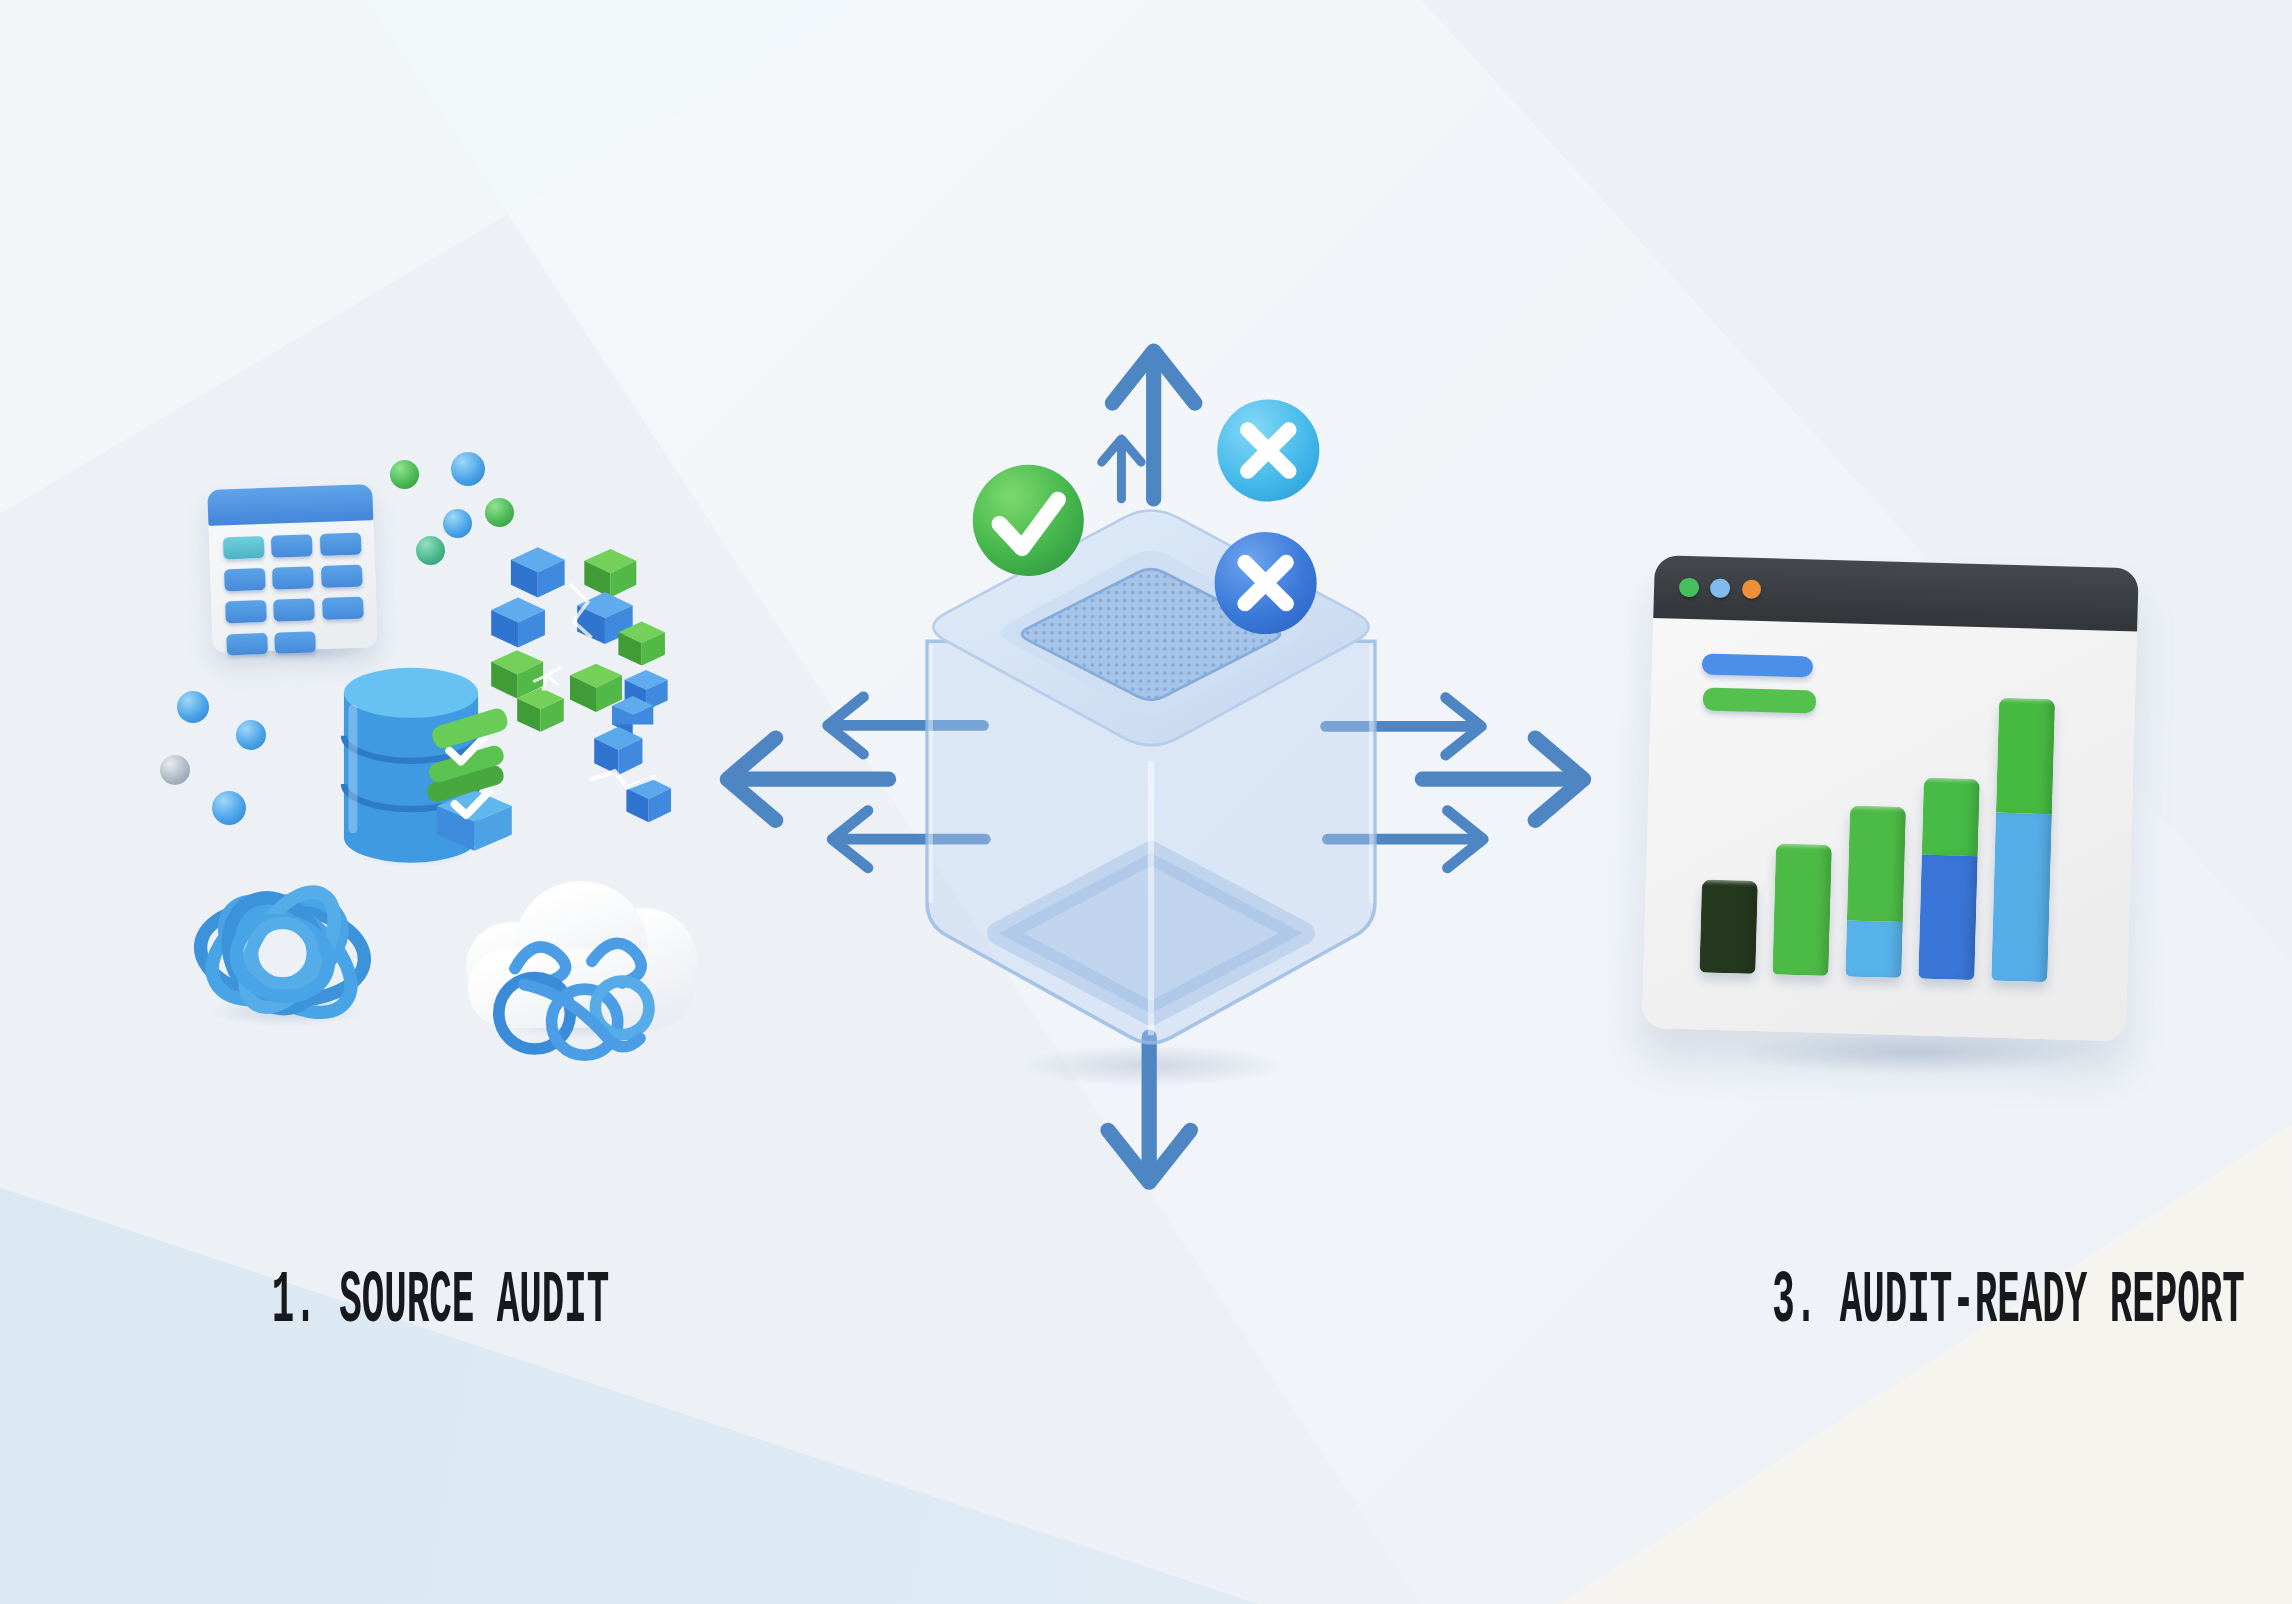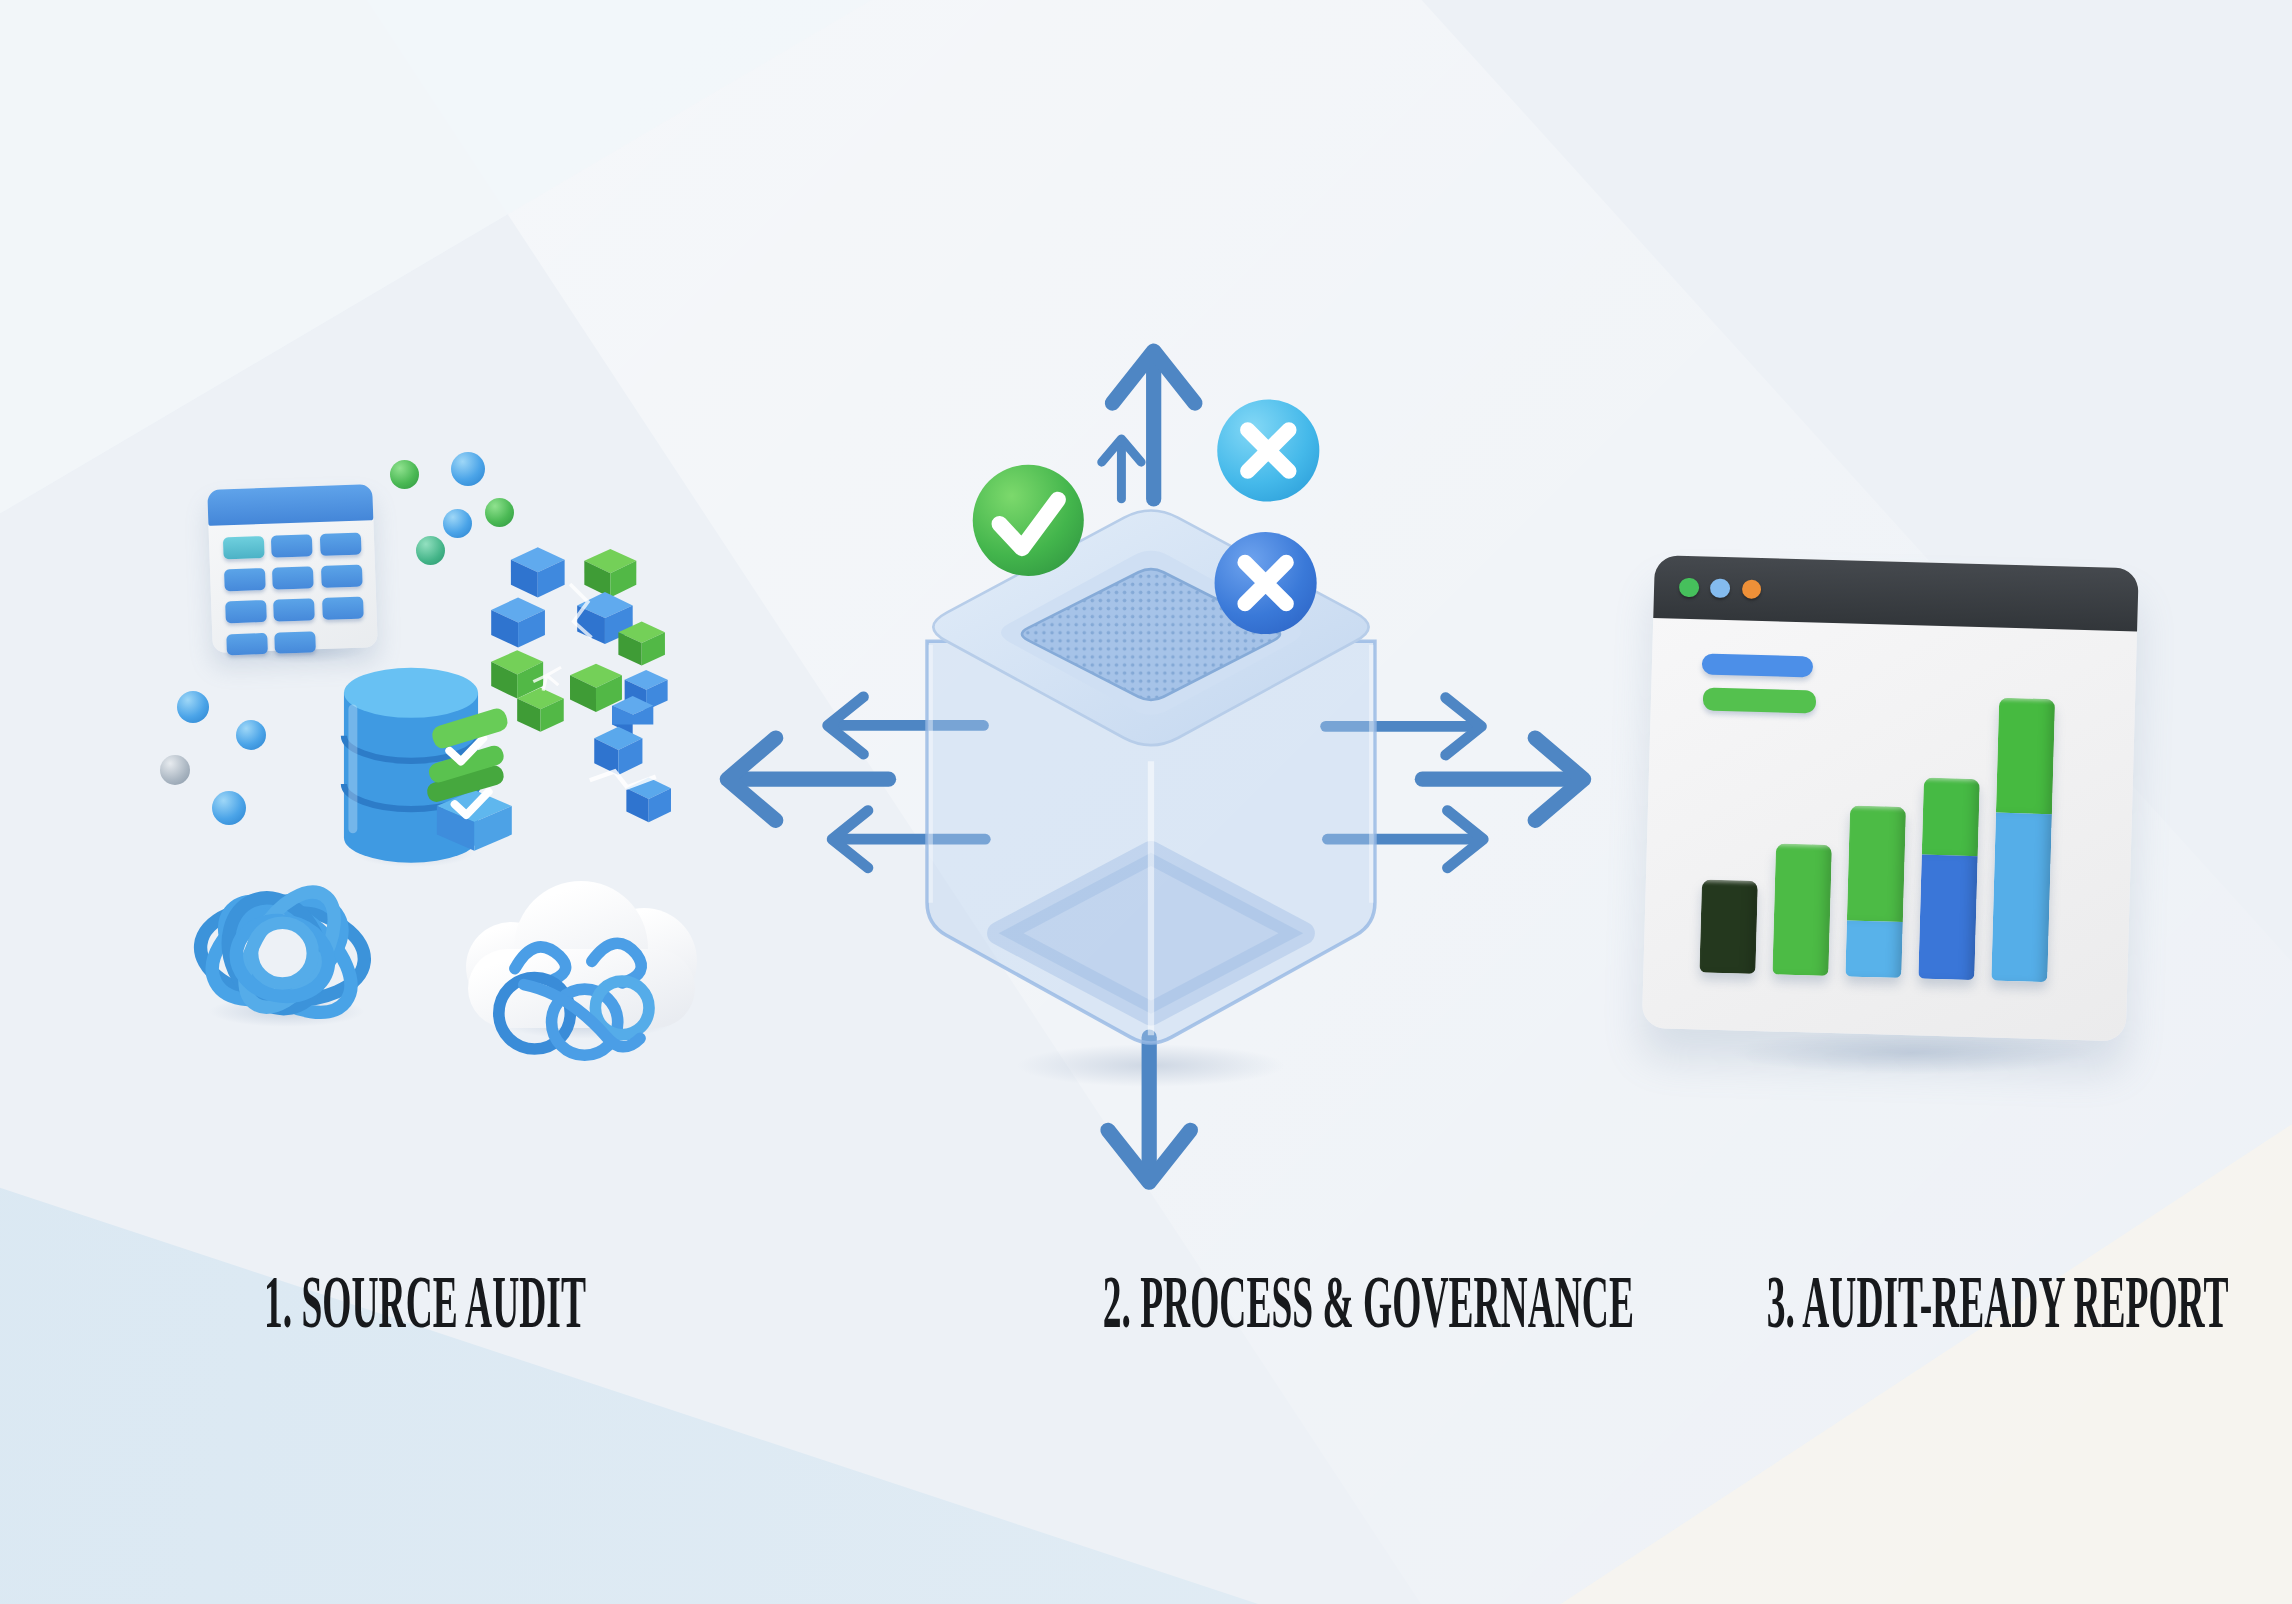--- a/index.html
+++ b/index.html
@@ -1,16 +1,16 @@
 <!DOCTYPE html>
 <html style="font-size:14.3px"><head>
 <meta charset="utf-8">
 <style>
   html,body{margin:0;padding:0;background:#e4e9ee;}
-  .stage{position:relative;width:2293px;height:1605px;overflow:hidden;background:#edf1f6;font-family:Liberation Serif, serif;}
+  .stage{position:relative;width:2293px;height:1605px;overflow:hidden;background:#edf1f6;font-family:Liberation Mono, monospace;}
   .facet{position:absolute;inset:0;pointer-events:none;}
   .f1{clip-path:polygon(0 74%,0 100%,55% 100%);background:linear-gradient(100deg,#d8e7f2,#e3edf5);opacity:.9;}
   .f2{clip-path:polygon(16% 0,62% 0,100% 60%,100% 100%,62% 100%);background:linear-gradient(135deg,rgba(255,255,255,.7),rgba(244,248,251,0));opacity:.75;}
   .f3{clip-path:polygon(100% 70%,100% 100%,68% 100%);background:#f6f4ee;opacity:.9;}
   .f4{clip-path:polygon(0 0,38% 0,0 32%);background:#f2f6f9;opacity:.9;}
   .shadow{position:absolute;border-radius:50%;background:radial-gradient(ellipse closest-side,rgba(125,148,180,.30),rgba(125,148,180,0) 75%);pointer-events:none;}
 
   
   .sphere{position:absolute;border-radius:50%;}
   .sphere.green{background:radial-gradient(circle at 34% 28%,#90e28f,#4bb955 55%,#349c44 92%);}
@@ -334,17 +334,16 @@
           <div class="seg" style="height: 124px; background: rgb(58, 118, 216);"></div>
         </div>
         <div class="bar" style="width: 56px;">
           <div class="seg" style="height: 115px; background: rgb(70, 186, 64);"></div>
           <div class="seg" style="height: 168px; background: rgb(85, 174, 232);"></div>
         </div>
       </div>
   </div>
 
   <div class="step-label lbl1"><span>1. SOURCE AUDIT</span></div>
-  <div class="step-label lbl2"><span>2. PROCESS &amp; GOVERNANCE</span></div>
   <div class="step-label lbl3"><span>3. AUDIT-READY REPORT</span></div>
 
 </div>
 
 
 </body></html>

